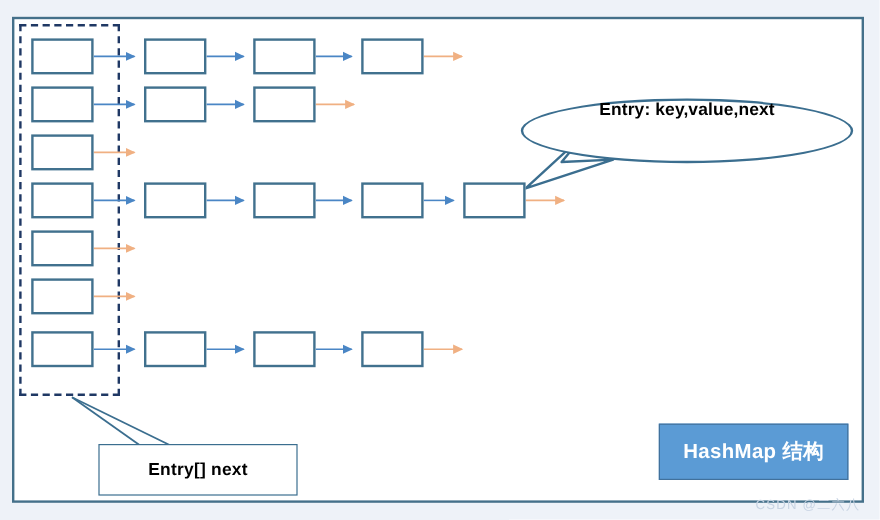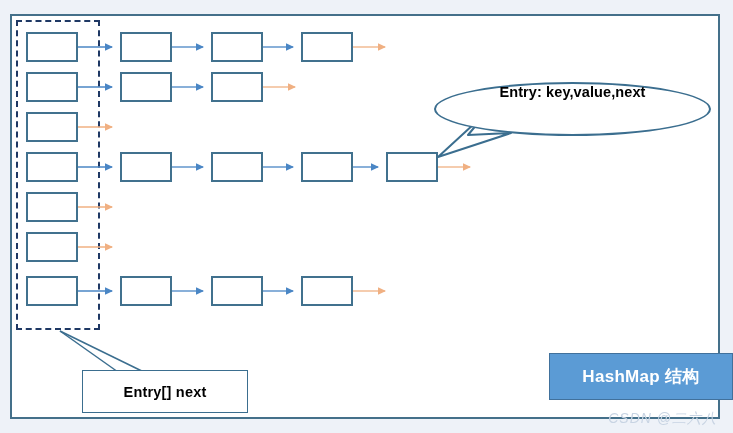--- a/index.html
+++ b/index.html
@@ -63,36 +63,35 @@
     display:flex;align-items:flex-start;justify-content:center;
     z-index:3;
   }
   #bubble .lbl{
     font-size:14.5px;font-weight:bold;color:#000;
     letter-spacing:.1px;
   }
 
   
   #title-plate{
-    position:absolute;left:549px;top:353px;width:184px;height:47px;
+    position:absolute;left:549px;top:353px;width:158px;height:47px;
     box-sizing:border-box;
     background:#5b9bd5;
     border:1.5px solid #41719c;
     display:flex;align-items:center;justify-content:center;
     color:#ffffff;font-weight:bold;font-size:17px;
     letter-spacing:.3px;
   }
 
   
   #watermark{
     position:absolute;right:16px;bottom:5px;
-    font-size:14px;color:#c8d4e3;
+    font-size:11px;color:#c8d4e3;
     letter-spacing:1px;white-space:nowrap;
     user-select:none;
-    font-style:italic;
   }
 </style>
 </head>
 <body>
 
 <div id="stage">
 
   <div id="card"></div>
 
   <div id="dashed-group"></div>

